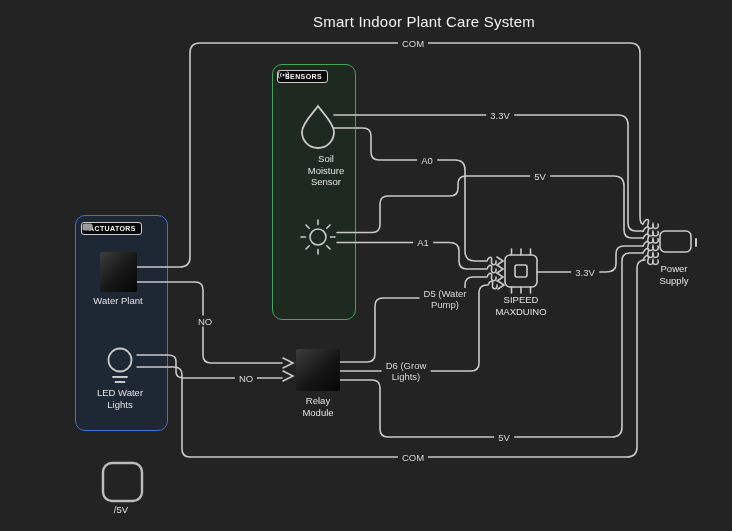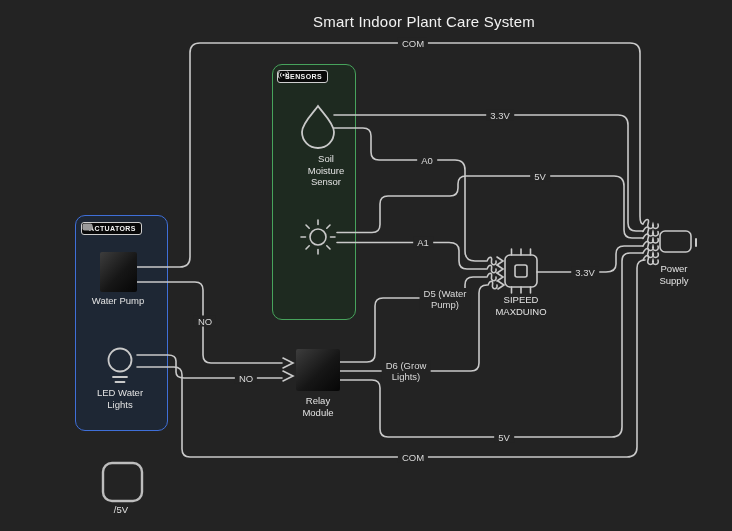--- a/index.html
+++ b/index.html
@@ -136,21 +136,21 @@
       </svg>
     </span>
     <span>ACTUATORS</span>
   </div>
 
   <div class="abs lbl" style="left:318px;top:170px;margin-left:8px;">
     <span>Soil</span>
     <span>Moisture</span>
     <span>Sensor</span>
   </div>
-  <div class="abs lbl" style="left:118px;top:301px;">Water Pump</div>
+  <div class="abs lbl" style="left:118px;top:301px;">Water Plant</div>
   <div class="abs lbl" style="left:120px;top:398px;">
     <span>LED Water</span>
     <span>Lights</span>
   </div>
   <div class="abs lbl" style="left:318px;top:406px;text-align:center;">
     <span>Relay</span>
     <span>Module</span>
   </div>
   <div class="abs lbl" style="left:521px;top:305px;">
     <span>SIPEED</span>

